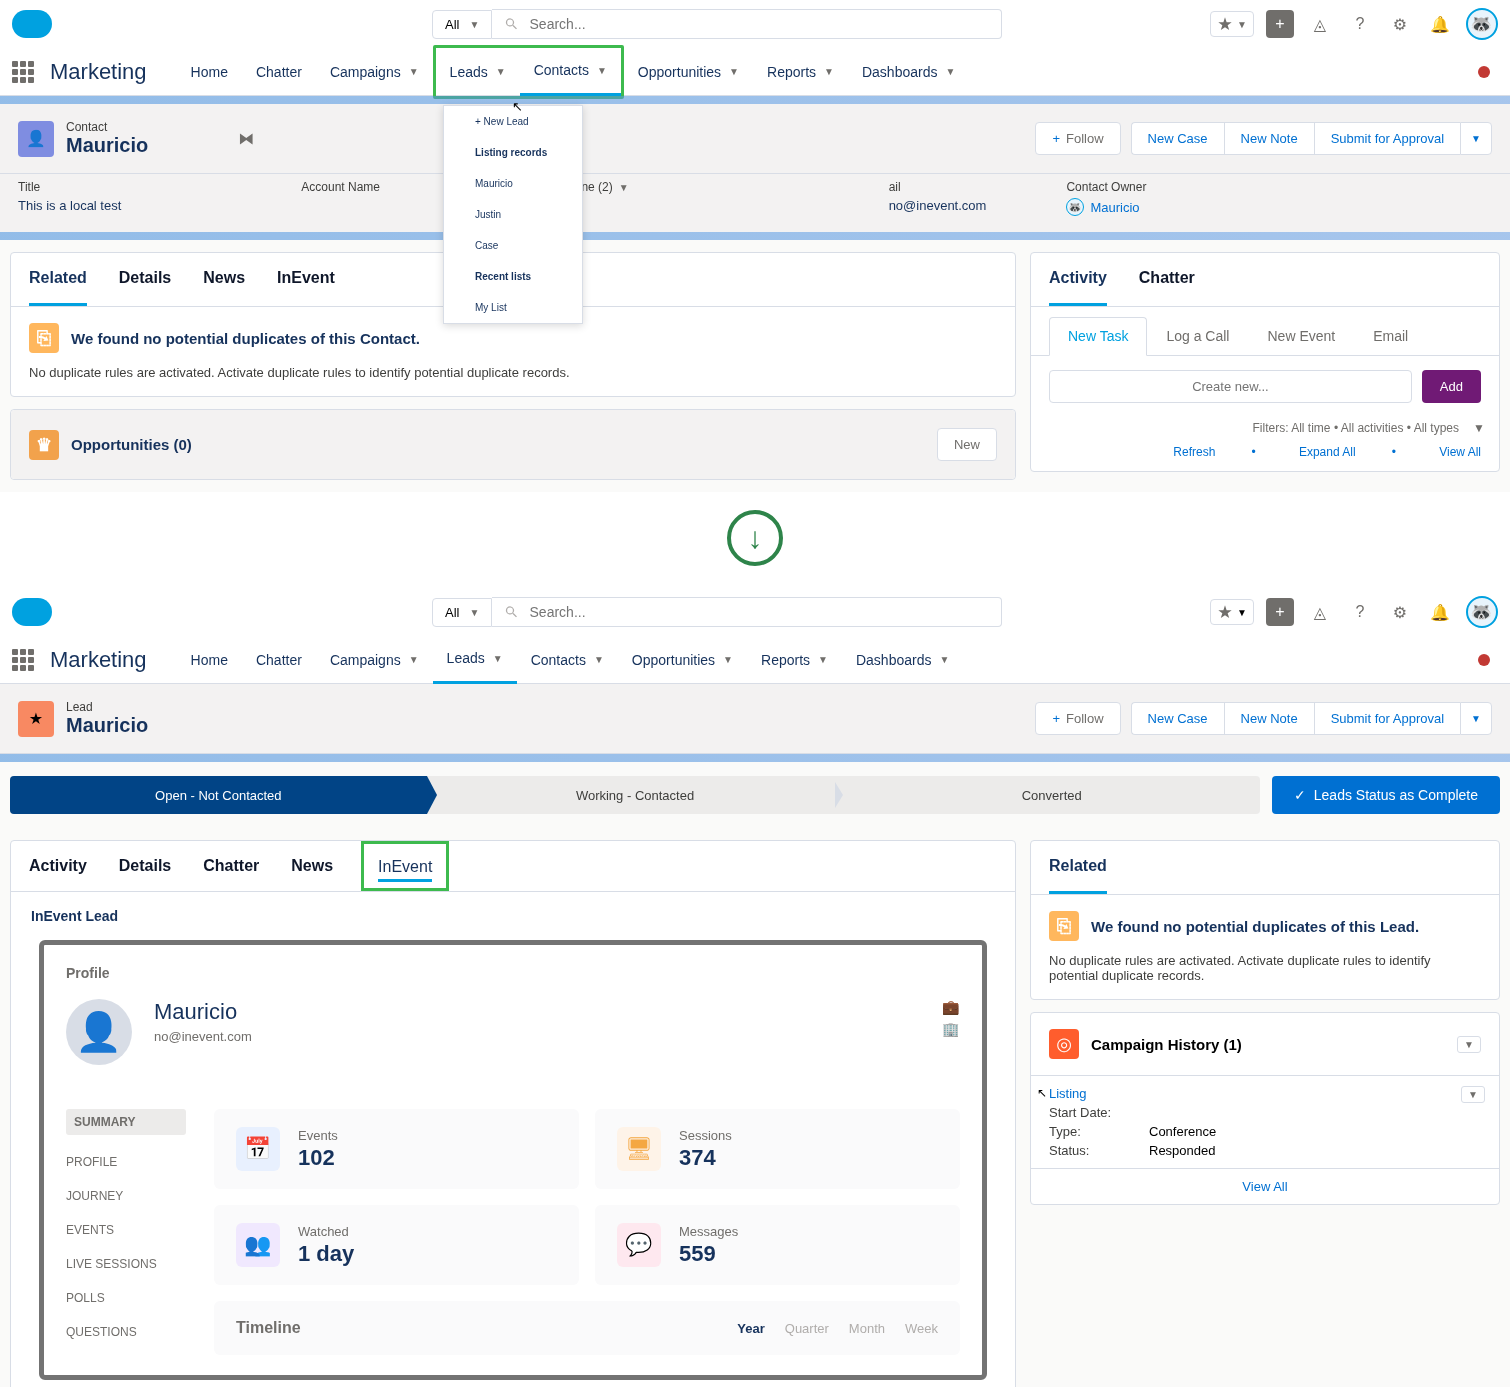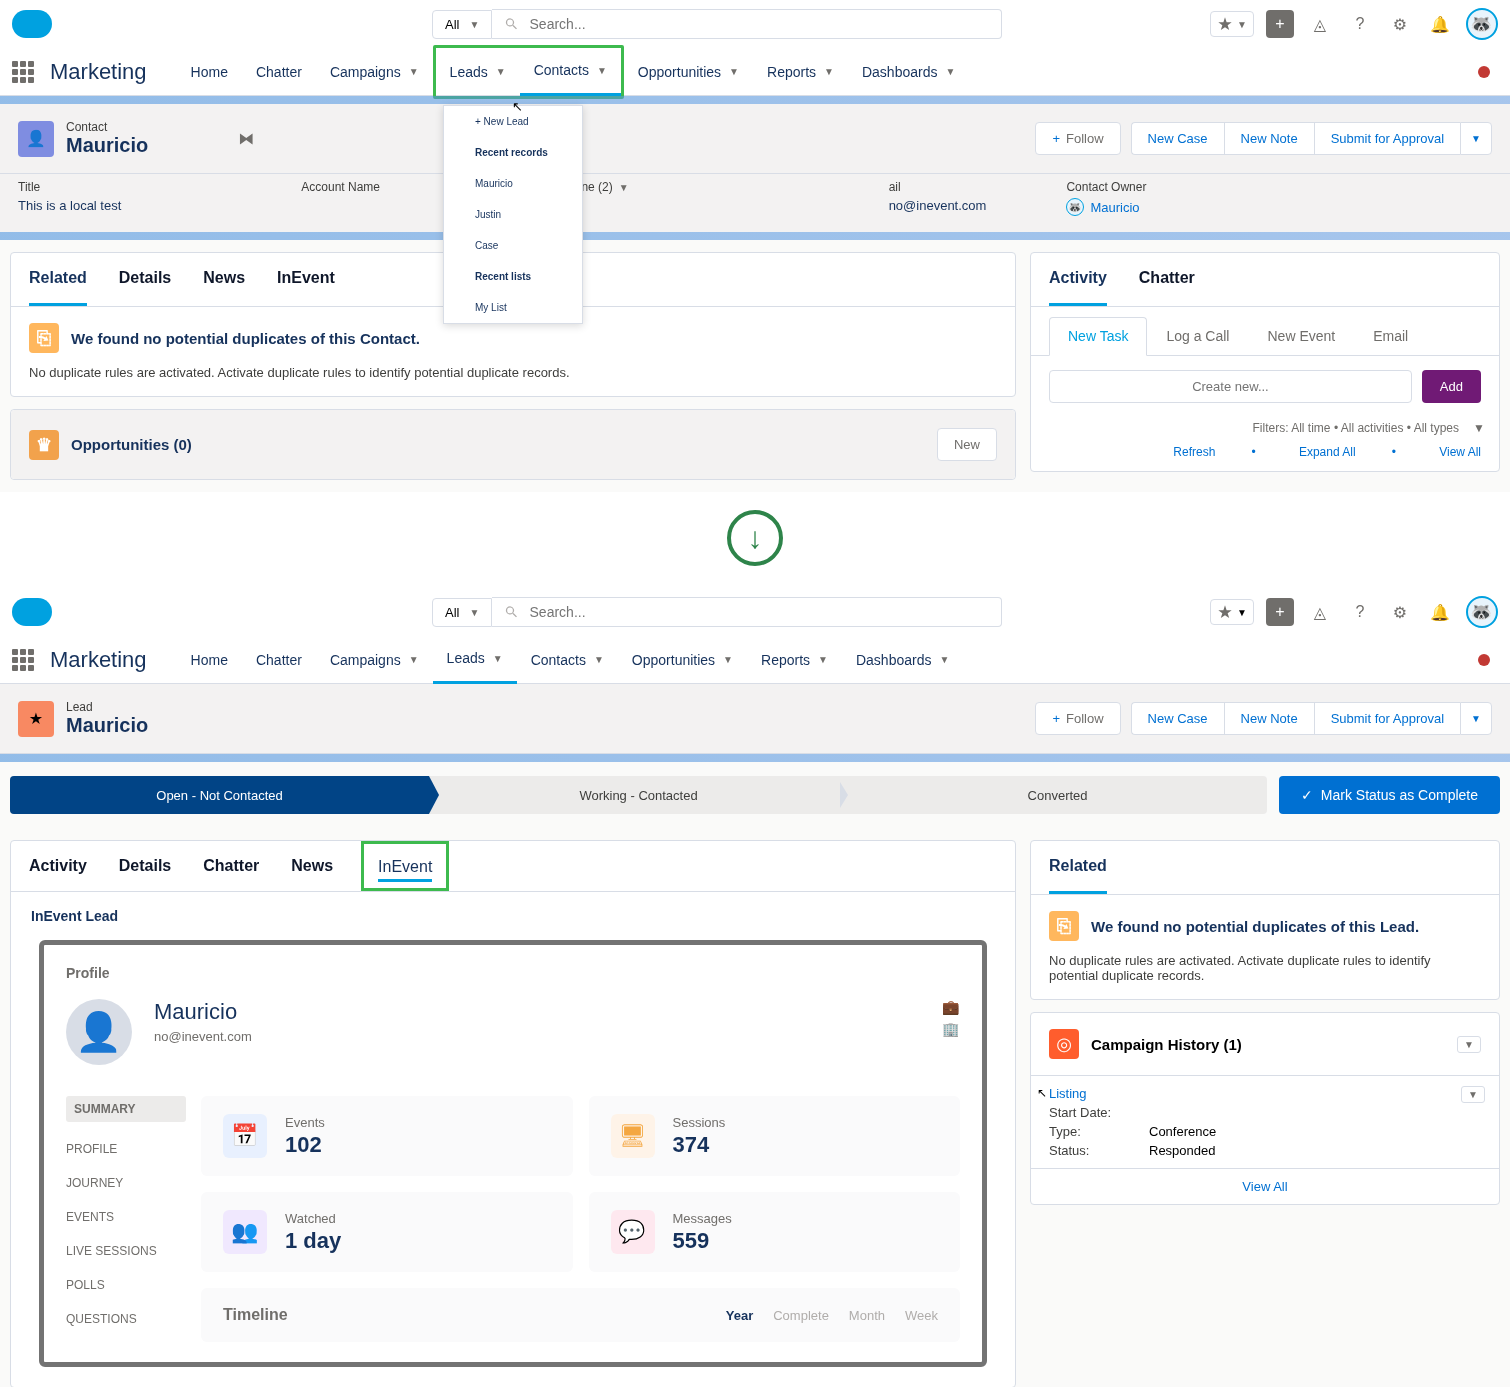--- a/index.html
+++ b/index.html
@@ -120,21 +120,21 @@
 
 .inevent-title { font-weight: 700; font-size: 14px; color: #16325c; padding: 16px 20px; }
 .profile-card { border: 5px solid #737373; border-radius: 6px; margin: 0 28px 20px; padding: 20px 22px; }
 .profile-label { color: #706e6b; font-size: 14px; font-weight: 600; margin-bottom: 18px; }
 .profile-top { display: flex; align-items: flex-start; gap: 22px; }
 .big-avatar { width: 66px; height: 66px; border-radius: 50%; background: #d8dde6; display: flex; align-items: center; justify-content: center; font-size: 38px; color: #fff; }
 .pname { font-size: 22px; font-weight: 400; color: #16325c; }
 .pemail { font-size: 13px; color: #706e6b; margin-top: 4px; }
 .badge-col { margin-left: auto; display: flex; flex-direction: column; gap: 6px; color: #706e6b; font-size: 14px; }
 
-.profile-body { display: flex; gap: 15px; margin-top: 31px; }
+.profile-body { display: flex; gap: 28px; margin-top: 44px; }
 .side-nav { width: 120px; display: flex; flex-direction: column; gap: 20px; }
 .side-nav-item { font-size: 12px; color: #706e6b; cursor: pointer; }
 .side-nav-item.active { background: #ecebea; padding: 6px 8px; border-radius: 3px; font-weight: 600; }
 
 .stat-grid { flex: 1; display: grid; grid-template-columns: 1fr 1fr; gap: 16px; }
 .stat-card { background: #fafafb; border-radius: 6px; padding: 18px 22px; display: flex; align-items: center; gap: 18px; }
 .stat-icon { width: 44px; height: 44px; border-radius: 6px; display: flex; align-items: center; justify-content: center; font-size: 22px; }
 .stat-icon.blue { background: #e8f0fe; color: #4285f4; }
 .stat-icon.orange { background: #fef3e8; color: #f4a742; }
 .stat-icon.purple { background: #f0e8fe; color: #9b7fd4; }
@@ -281,21 +281,21 @@
         <div class="label">Contact Owner</div>
         <div class="owner-val">
             <span class="owner-avatar">🦝</span>
             <span class="link">Mauricio</span>
           </div>
       </div>
     </div>
 
     <div class="dropdown-menu">
       <div class="dd-item">+ New Lead</div>
-      <div class="dd-item header">Recent records</div>
+      <div class="dd-item header">Listing records</div>
       <div class="dd-item">Mauricio</div>
       <div class="dd-item">Justin</div>
       <div class="dd-item">Case</div>
       <div class="dd-item header">Recent lists</div>
       <div class="dd-item">My List</div>
     </div>
     <div class="cursor-icon">↖</div>
   </div>
 
   <div class="blue-bar"></div>
@@ -457,21 +457,21 @@
   <div class="blue-bar"></div>
 
   <div class="path-wrap">
     <div class="path-bar">
       <div class="path-step current">Open - Not Contacted</div>
       <div class="path-step">Working - Contacted</div>
       <div class="path-step">Converted</div>
     </div>
     <button class="mark-btn">
         <span>✓</span>
-        <span>Mark Status as Complete</span>
+        <span>Leads Status as Complete</span>
       </button>
   </div>
 
   <div class="two-col">
     <div class="col-left">
       <div class="panel">
         <div class="tabs">
           <div class="tab">Activity</div>
           <div class="tab">Details</div>
           <div class="tab">Chatter</div>
@@ -528,21 +528,21 @@
                 <div class="stat-icon pink">💬</div>
                 <div>
                     <div class="stat-label">Messages</div>
                     <div class="stat-value">559</div>
                   </div>
               </div>
               <div class="timeline-card">
                 <div class="timeline-title">Timeline</div>
                 <div class="time-tabs">
                   <span class="active">Year</span>
-                  <span>Complete</span>
+                  <span>Quarter</span>
                   <span>Month</span>
                   <span>Week</span>
                 </div>
               </div>
             </div>
           </div>
         </div>
       </div>
     </div>
 

